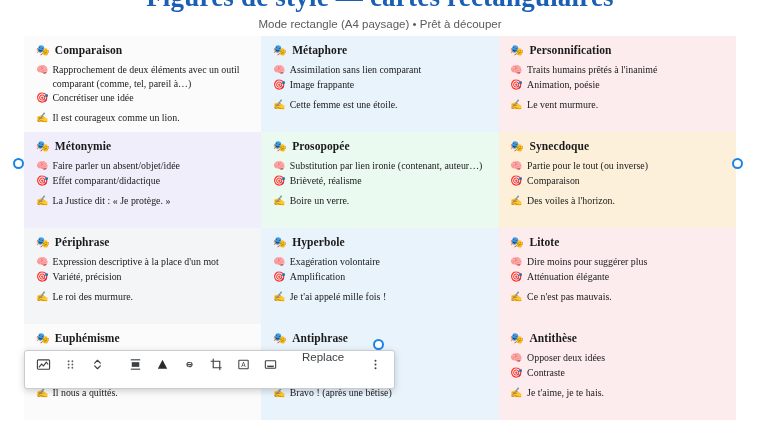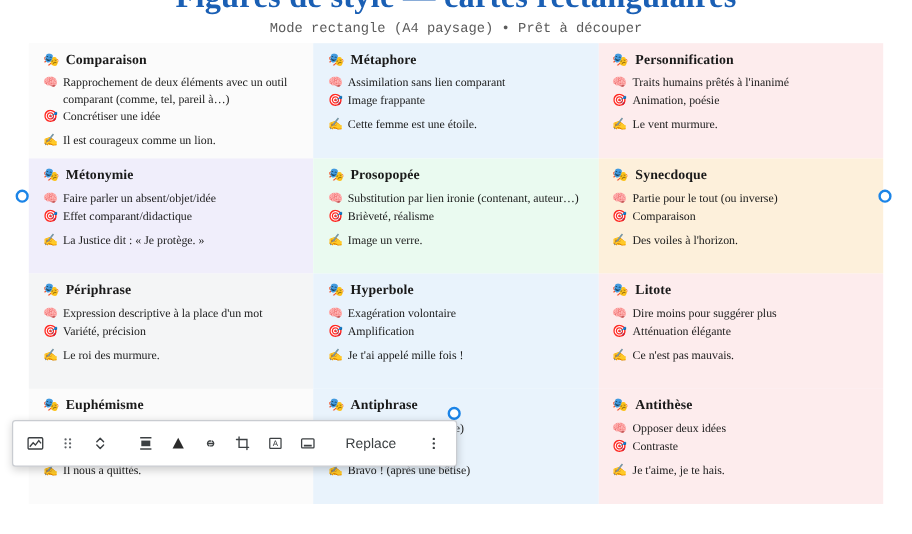--- a/index.html
+++ b/index.html
@@ -17,21 +17,21 @@
     text-align:center;
     font-family:"Liberation Serif", serif;
     font-weight:bold;font-size:27px;letter-spacing:.2px;
     color:#1a5fb4;
     white-space:nowrap;
   }
   .doc-subtitle{
     position:absolute;left:0;right:0;top:18px;
     text-align:center;
     font-size:11.5px;color:#5b5b5b;
-    font-family:Liberation Mono, monospace;
+    font-family:Liberation Sans, sans-serif;
   }
 
   
   .grid{
     position:absolute;left:24px;top:36px;width:712px;
     display:grid;
     grid-template-columns:repeat(3,1fr);
     grid-auto-rows:96px;
     background:#ffffff;
   }
@@ -72,22 +72,22 @@
     position:absolute;width:11px;height:11px;border-radius:50%;
     border:2px solid #1b84e7;background:#ffffff;
     box-sizing:border-box;
   }
   .handle.left{left:13px;top:158px;}
   .handle.right{left:732px;top:158px;}
   .handle.bottom{left:373px;top:339px;}
 
   
   .toolbar{
-    position:absolute;left:10px;top:350px;
-    height:37px;display:flex;align-items:center;
+    position:absolute;left:24px;top:350px;
+    height:37px;display:flex;align-items:flex-start;
     background:#ffffff;
     border:1px solid #c9ccd1;
     border-radius:3px;
     box-shadow:0 2px 7px rgba(0,0,0,.18);
     font-family:"Liberation Sans", sans-serif;
     z-index:20;
   }
   .tb-group{display:flex;align-items:center;padding:0 5px;}
   .tb-sep{width:1px;background:#d8dade;margin:4px 0;}
   .tb-btn{
@@ -194,21 +194,21 @@
       <div class="card-line">
         <span class="emo">🧠</span>
         <span class="ln-txt">Substitution par lien ironie (contenant, auteur…)</span>
       </div>
       <div class="card-line">
         <span class="emo">🎯</span>
         <span class="ln-txt">Brièveté, réalisme</span>
       </div>
       <div class="card-line example">
         <span class="emo">✍️</span>
-        <span class="ln-txt">Image un verre.</span>
+        <span class="ln-txt">Boire un verre.</span>
       </div>
     </div>
 
     <div class="card bg-cream">
       <div class="card-title">
         <span class="emo emo-title">🎭</span>
         <span>Synecdoque</span>
       </div>
       <div class="card-line">
         <span class="emo">🧠</span>

